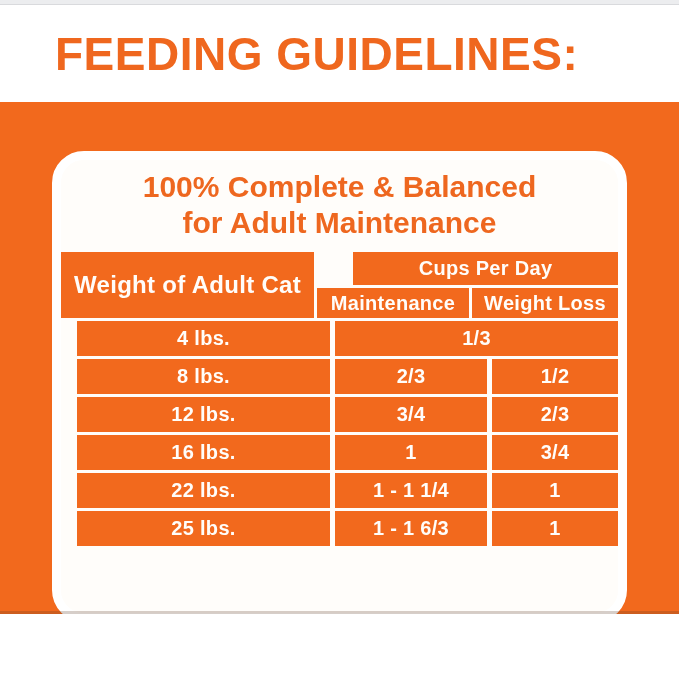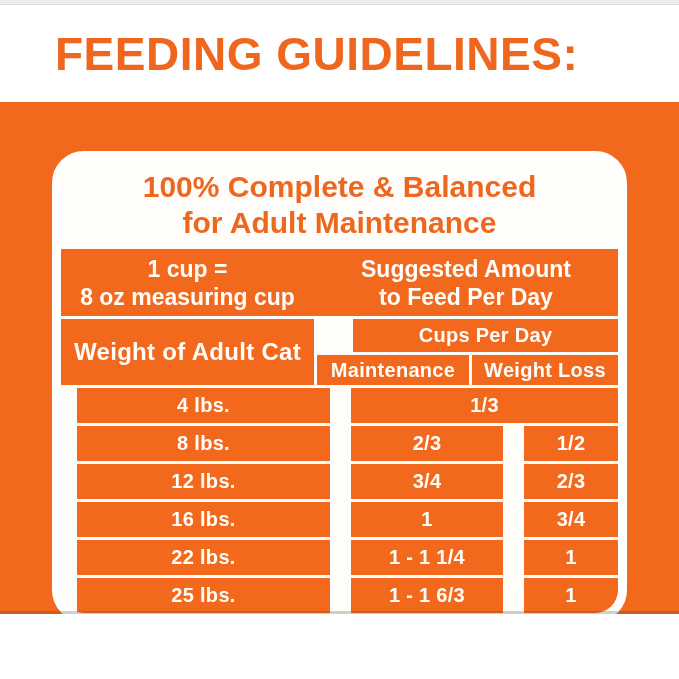--- a/index.html
+++ b/index.html
@@ -39,21 +39,21 @@
     font-size:20px; letter-spacing:0.3px; text-align:center; }
 
   .thead { height:66px; display:flex; gap:3px; }
   .thead .c1 { width:253px; font-size:24px; }
   .thead .hright { flex:1; display:flex; flex-direction:column; gap:3px; }
   .thead .cups { height:33px;margin-left:36px; }
   .thead .subrow { flex:1; display:flex; gap:3px; }
   .thead .c2h { width:152px; }
   .thead .c3h { flex:1;text-align:right; }
 
-  .trow { height:35px; display:flex; gap:21px;padding-left:16px; }
+  .trow { height:35px; display:flex; gap:5px;padding-left:16px; }
   .trow .c1 { width:253px; }
   .trow .c2 { width:152px; }
   .trow .c3 { flex:1; }
   .trow .cmerged { flex:1; }
 </style>
 </head>
 <body>
 
 <div class="top-strip"></div>
 
@@ -62,30 +62,20 @@
 </div>
 
 <div class="orange-page">
   <div class="card">
 
     <div class="card-title">
       <div>100% Complete &amp; Balanced</div>
       <div>for Adult Maintenance</div>
     </div>
 
-    <div class="band">
-      <div class="half left">
-        <div>1 cup =</div>
-        <div>8 oz measuring cup</div>
-      </div>
-      <div class="half right">
-        <div>Suggested Amount</div>
-        <div>to Feed Per Day</div>
-      </div>
-    </div>
 
     <div class="grid">
 
       <div class="thead">
         <div class="cell c1">Weight of Adult Cat</div>
         <div class="hright">
           <div class="cell cups">Cups Per Day</div>
           <div class="subrow">
             <div class="cell c2h">Maintenance</div>
             <div class="cell c3h">Weight Loss</div>

